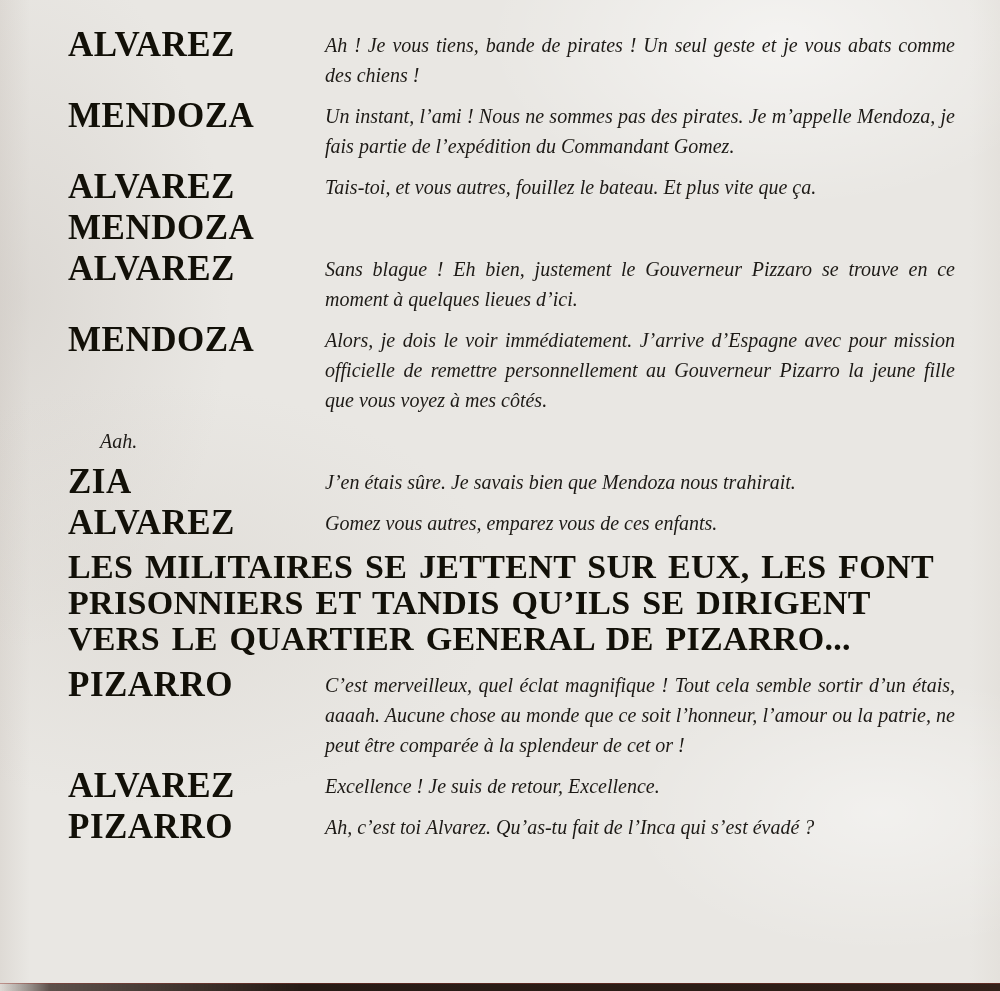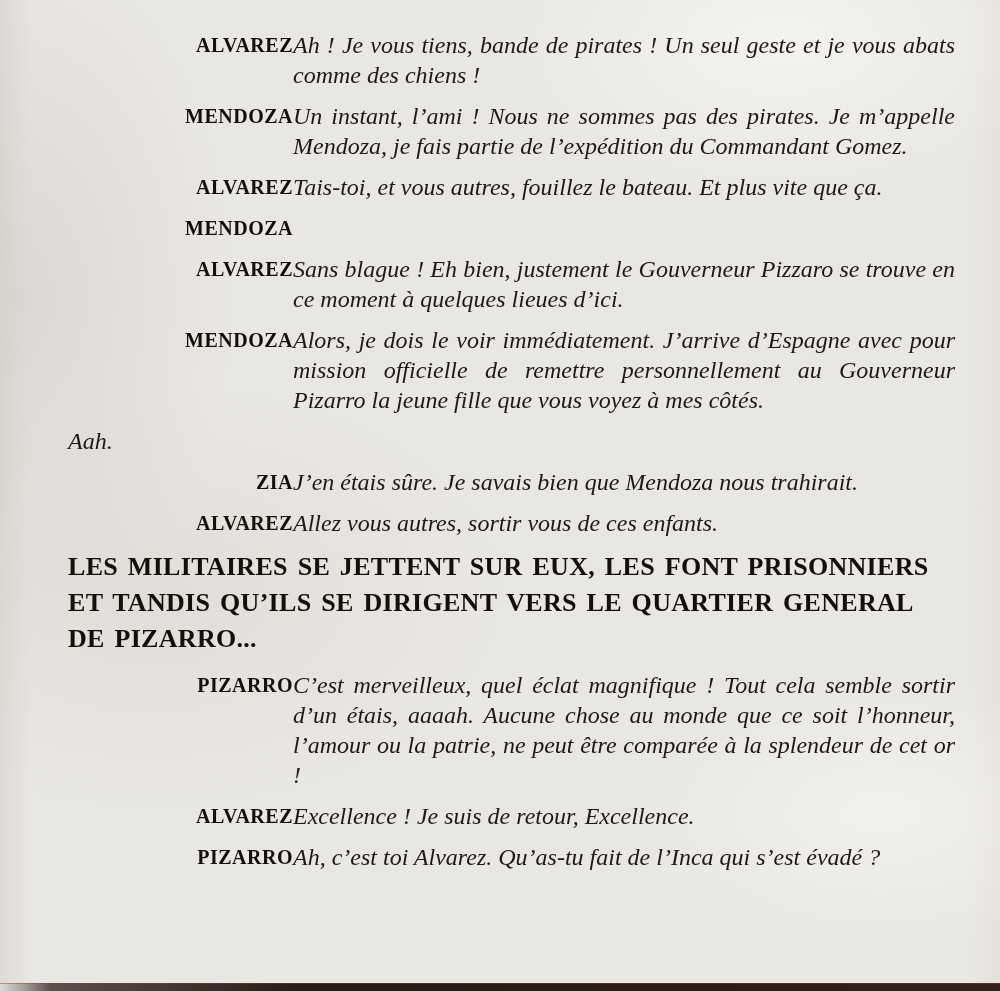--- a/index.html
+++ b/index.html
@@ -27,37 +27,37 @@
       linear-gradient(90deg, #dedad5 0%, #e9e7e3 3%, #e9e7e3 97%, #e4e1dc 100%);
     color: #1b1815;
   }
   .row {
     display: flex;
     margin-bottom: 11px;
   }
   .speaker {
     flex: 0 0 225px;
     font-weight: bold;
-    font-size: 20px;
+    font-size: 35px;
     line-height: 30px;
     letter-spacing: 0.5px;
     color: #121008;
-    text-align: right;
   }
   .text {
     flex: 1 1 auto;
     font-style: italic;
-    font-size: 24px;
+    font-size: 20px;
     line-height: 30px;
     text-align: justify;
     color: #1d1a16;
+    margin-left: 32px;
   }
   .direction {
     font-weight: bold;
-    font-size: 26px;
+    font-size: 34px;
     line-height: 36px;
     letter-spacing: 0.3px;
     word-spacing: 3px;
     margin: 2px 10px 13px 0;
     color: #121008;
   }
   .page-edge {
     position: absolute;
     left: 0;
     right: 0;
@@ -102,21 +102,21 @@
       </div>
       <div class="row">
         <div class="text">Aah.</div>
       </div>
       <div class="row">
         <div class="speaker">ZIA</div>
         <div class="text">J’en étais sûre. Je savais bien que Mendoza nous trahirait.</div>
       </div>
       <div class="row">
         <div class="speaker">ALVAREZ</div>
-        <div class="text">Allez vous autres, sortir vous de ces enfants.</div>
+        <div class="text">Gomez vous autres, emparez vous de ces enfants.</div>
       </div>
       <div class="direction">LES MILITAIRES SE JETTENT SUR EUX, LES FONT PRISONNIERS ET TANDIS QU’ILS SE DIRIGENT VERS LE QUARTIER GENERAL DE PIZARRO...</div>
       <div class="row">
         <div class="speaker">PIZARRO</div>
         <div class="text">C’est merveilleux, quel éclat magnifique ! Tout cela semble sortir d’un étais, aaaah. Aucune chose au monde que ce soit l’honneur, l’amour ou la patrie, ne peut être comparée à la splendeur de cet or !</div>
       </div>
       <div class="row">
         <div class="speaker">ALVAREZ</div>
         <div class="text">Excellence ! Je suis de retour, Excellence.</div>
       </div>

